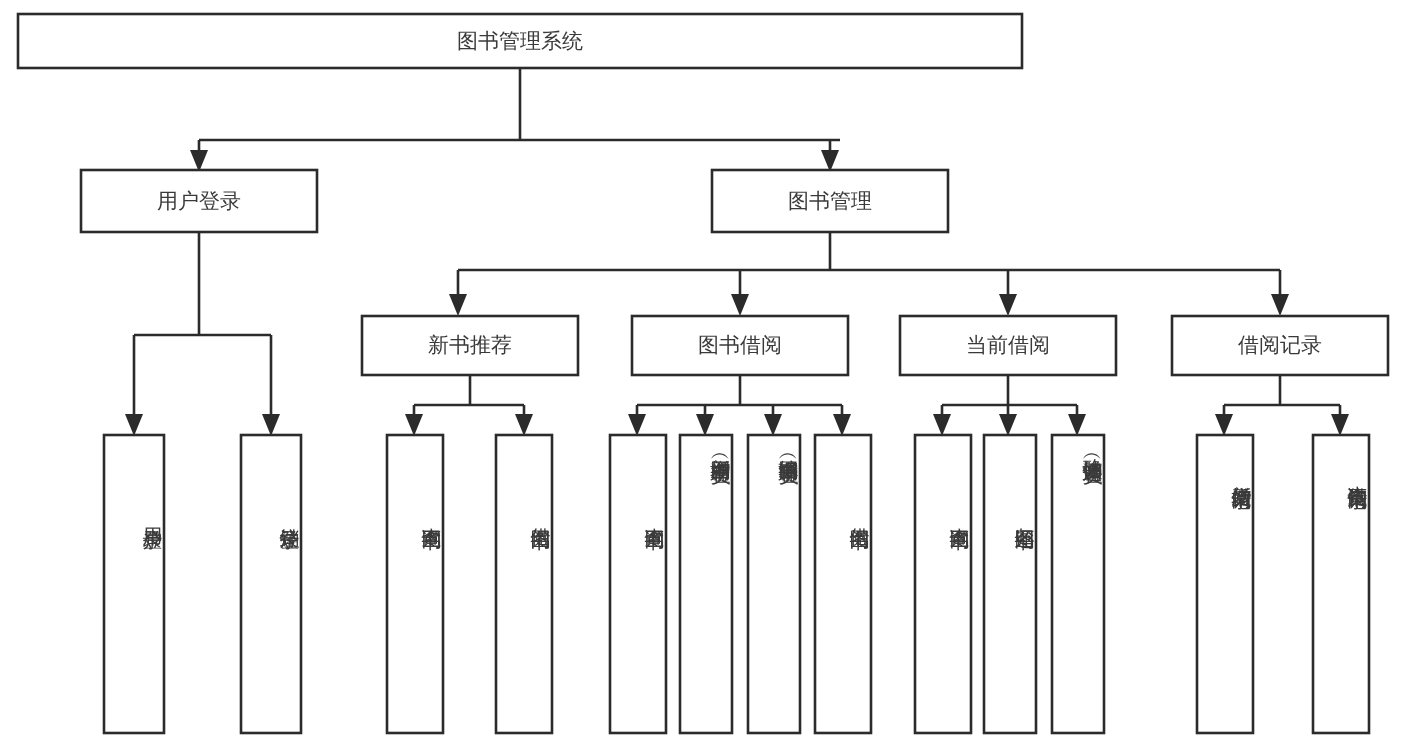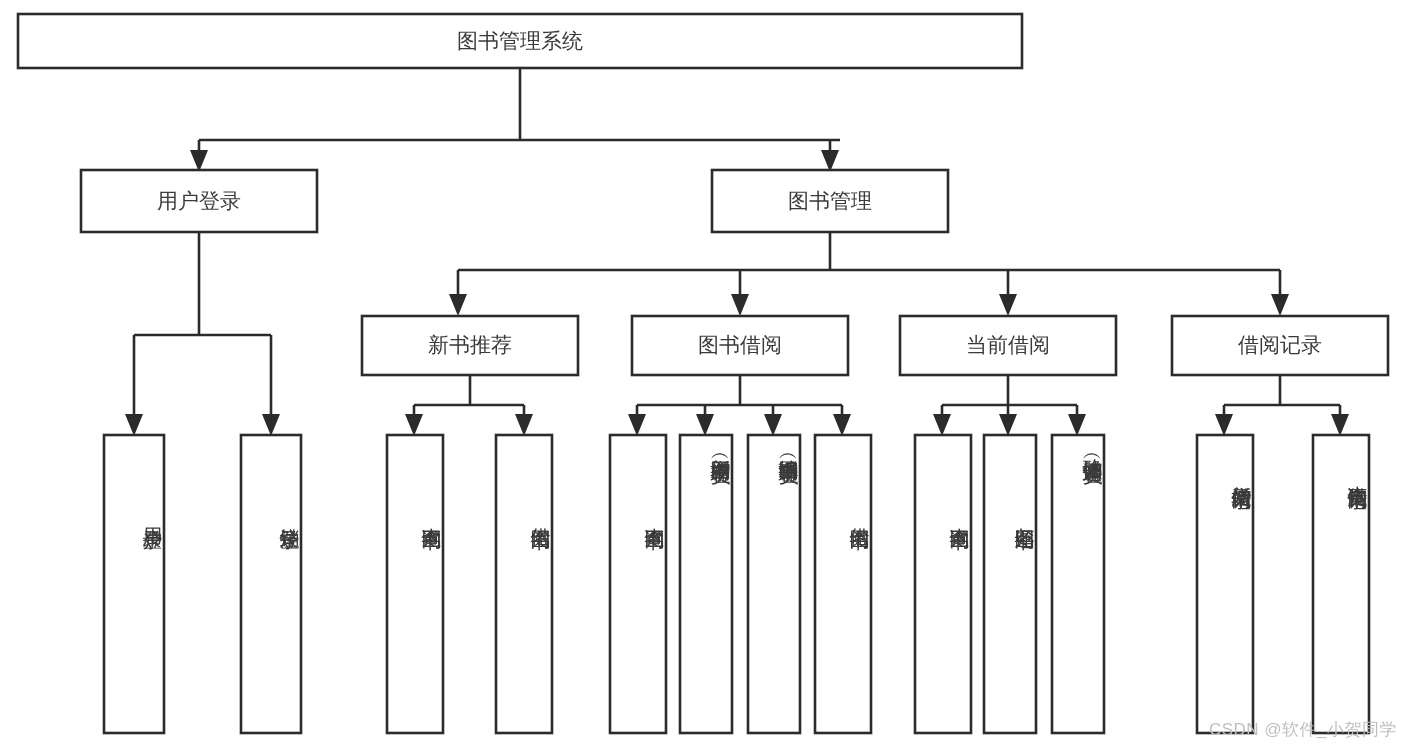--- a/index.html
+++ b/index.html
@@ -205,14 +205,13 @@
   <div class="node-label-v" style="left:748px; top:443px; width:52px; height:285px;">编辑图书（管理员）</div>
   <div class="node-label-v" style="left:815px; top:512px; width:56px; height:210px;">借阅图书</div>
 
   <div class="node-label-v" style="left:915px; top:512px; width:56px; height:210px;">查询图书</div>
   <div class="node-label-v" style="left:984px; top:512px; width:52px; height:210px;">归还图书</div>
   <div class="node-label-v" style="left:1052px; top:443px; width:52px; height:285px;">确认归还（管理员）</div>
 
   <div class="node-label-v" style="left:1197px; top:470px; width:56px; height:250px;">新增借阅记录</div>
   <div class="node-label-v" style="left:1313px; top:470px; width:56px; height:250px;">查询借阅记录</div>
 
-  <div class="watermark">CSDN @软件_小贺同学</div>
 </div>
 
 </body></html>

